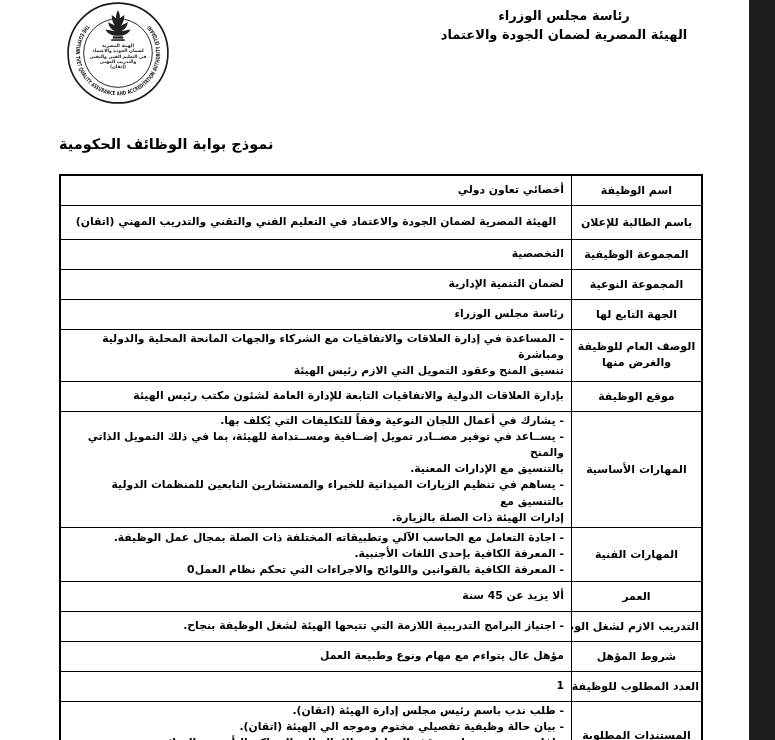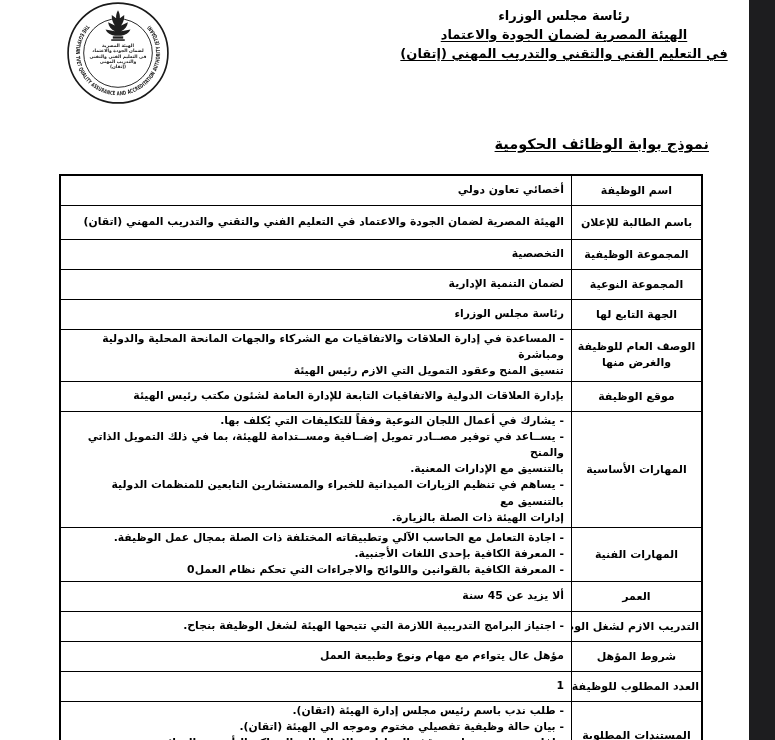--- a/index.html
+++ b/index.html
@@ -12,50 +12,50 @@
   .scan-strip {
     position:absolute; top:0; right:0; width:26px; height:740px;
     background:#1d1d1f;
   }
   
   .letterhead {
     position:absolute; top:7px; left:383px; width:362px;
     direction:rtl; text-align:center;
     font-size:13px; line-height:1.45;
   }
-  .u { text-decoration:underline; text-underline-offset:2px; }
+  .u { text-underline-offset:2px; }
   
   .logo { position:absolute; left:66px; top:1px; width:104px; height:104px; }
   .logo svg { width:100%; height:100%; }
   .ring-text { font-size:5.3px; font-weight:700; letter-spacing:.2px; fill:#1a1a1a; }
   .seal-ar { font-size:4.3px; font-weight:700; fill:#1a1a1a; }
   
   .form-title {
     position:absolute; top:136px; left:59px; width:650px;
-    direction:rtl; text-align:right; font-size:14.5px;
+    direction:rtl; text-align:left; font-size:14.5px;
   }
   
   .form-table {
     position:absolute; top:174px; left:59px; width:644px;
     border-collapse:collapse; direction:rtl;
     border:2.5px solid #000; table-layout:fixed;
   }
   .form-table th, .form-table td {
     border:1.3px solid #000; vertical-align:middle;
   }
   .form-table th {
     width:130px; font-size:11px; text-align:center;
     padding:8px 2px; white-space:nowrap; overflow:hidden; font-weight:700;
   }
   .form-table th.wrap { white-space:normal; line-height:1.5;margin-top:8px; }
   .form-table td {
     font-size:10.8px; text-align:right; padding:1px 7px;
     white-space:pre-line; line-height:1.5; font-weight:700;
   }
-  .form-table td.nowrap { white-space:nowrap; }
+  .form-table td.nowrap { white-space:nowrap;text-align:center; }
   tr.r1{height:20px} tr.r2{height:34px} tr.r3{height:20px} tr.r4{height:26px}
   tr.r5{height:18px} tr.r6{height:36px} tr.r7{height:30px} tr.r8{height:85px}
   tr.r9{height:54px} tr.r10{height:26px} tr.r11{height:25px} tr.r12{height:28px}
   tr.r13{height:25px} tr.r14{height:60px} tr.r15{height:34px}
 </style>
 </head>
 <body>
 
 <div class="page">
 
@@ -80,21 +80,20 @@
         <text class="seal-ar" x="50" y="54.5">في التعليم الفني والتقني</text>
         <text class="seal-ar" x="50" y="59.5">والتدريب المهني</text>
         <text class="seal-ar" x="50" y="64.5">(إتقان)</text>
       </g>
     </svg>
   </div>
 
   <div class="letterhead">
     <div>رئاسة مجلس الوزراء</div>
     <div class="u">الهيئة المصرية لضمان الجودة والاعتماد</div>
-    <div class="u">في التعليم الفني والتقني والتدريب المهني (إتقان)</div>
   </div>
 
   <div class="form-title u">نموذج بوابة الوظائف الحكومية</div>
 
   <table class="form-table">
     <colgroup>
         <col style="width:130px">
         <col style="width:509px">
       </colgroup>
     <tbody>

